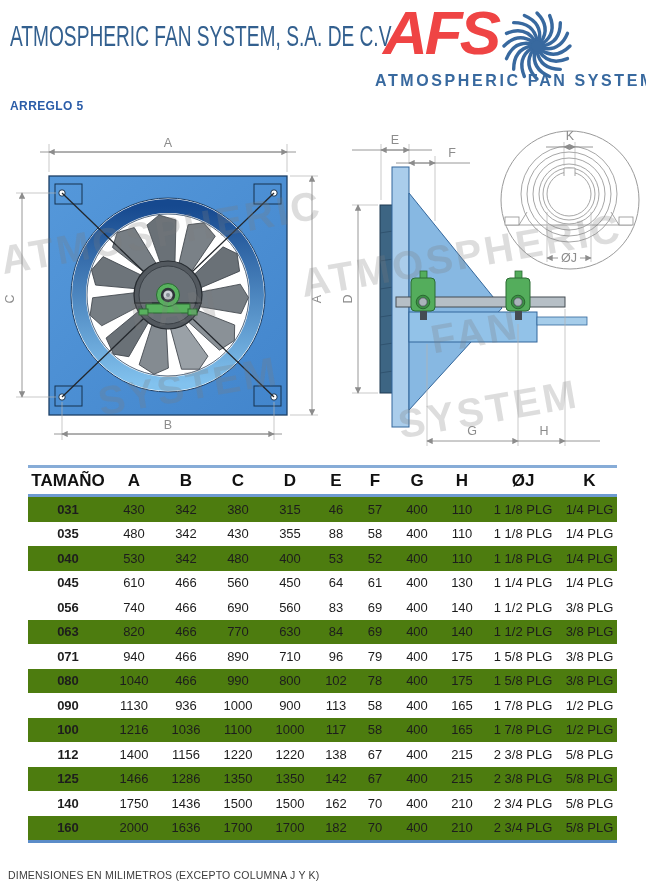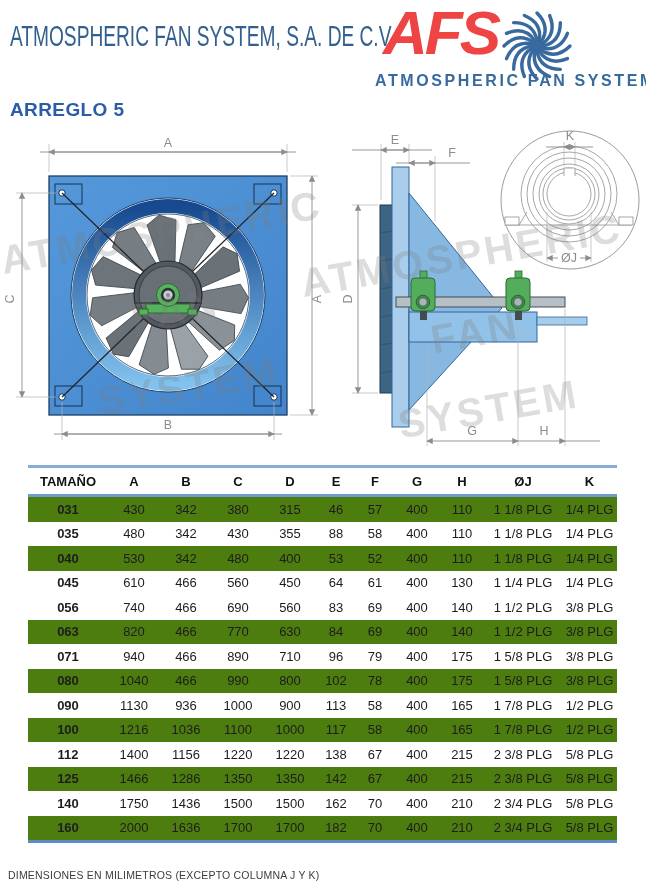--- a/index.html
+++ b/index.html
@@ -10,34 +10,34 @@
   .company{position:absolute;left:10px;top:20px;font-size:29px;font-weight:400;
            color:#33608f;white-space:nowrap;transform:scaleX(.66);transform-origin:left top;
            letter-spacing:0px;}
   .logo{position:absolute;left:375px;top:6px;width:262px;height:86px;}
   .logo-afs{position:absolute;left:8px;top:-6px;font-size:62px;font-weight:bold;font-style:italic;
             color:#ef4444;letter-spacing:-3px;line-height:1.05;}
   .logo-swirl{position:absolute;left:122px;top:0px;}
   .logo-sub{position:absolute;left:0px;top:66px;font-size:16px;font-weight:bold;
             letter-spacing:2.6px;color:#38699f;white-space:nowrap;transform:scaleY(1.08);}
 
-  .section-title{position:absolute;left:10px;top:99px;font-size:19px;font-weight:bold;
+  .section-title{position:absolute;left:10px;top:99px;font-size:12px;font-weight:bold;
                  color:#2a5ca8;letter-spacing:.4px;}
 
   
   #drawing-svg{position:absolute;left:0;top:128px;}
 
   .wm{position:absolute;width:360px;text-align:center;transform:rotate(-10deg);
       font-weight:bold;font-size:40px;letter-spacing:3px;color:rgba(125,125,125,.26);
       line-height:78px;pointer-events:none;white-space:nowrap;}
 
   
   #dim-table{position:absolute;left:28px;top:465px;width:589px;border-collapse:collapse;
              table-layout:fixed;}
-  #dim-table th{font-size:13px;font-weight:bold;color:#111;height:26px;text-align:center;
+  #dim-table th{font-size:17px;font-weight:bold;color:#111;height:26px;text-align:center;
                 border-top:3px solid #87acd7;border-bottom:3px solid #6e9bd1;padding:0;}
   #dim-table td{font-size:13px;color:#1d1d1d;height:24.5px;text-align:center;padding:0;
                 white-space:nowrap;}
   #dim-table td:first-child{font-weight:bold;}
   #dim-table tr.alt{background:#4d7c0f;}
   #dim-table tbody tr:last-child td{border-bottom:3px solid #5b8cc8;margin-left:37px;}
 
   .footnote{position:absolute;left:8px;top:869px;font-size:10.5px;color:#3c3c3c;
             letter-spacing:.2px;}
 

